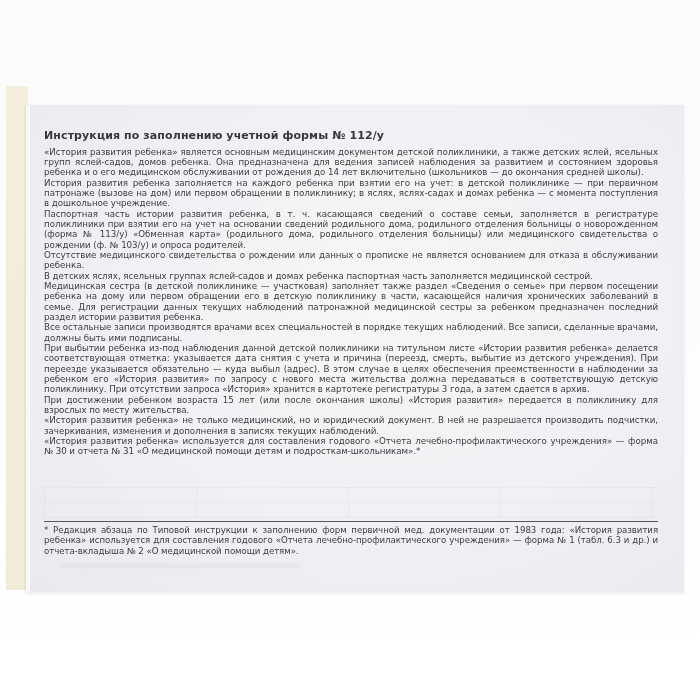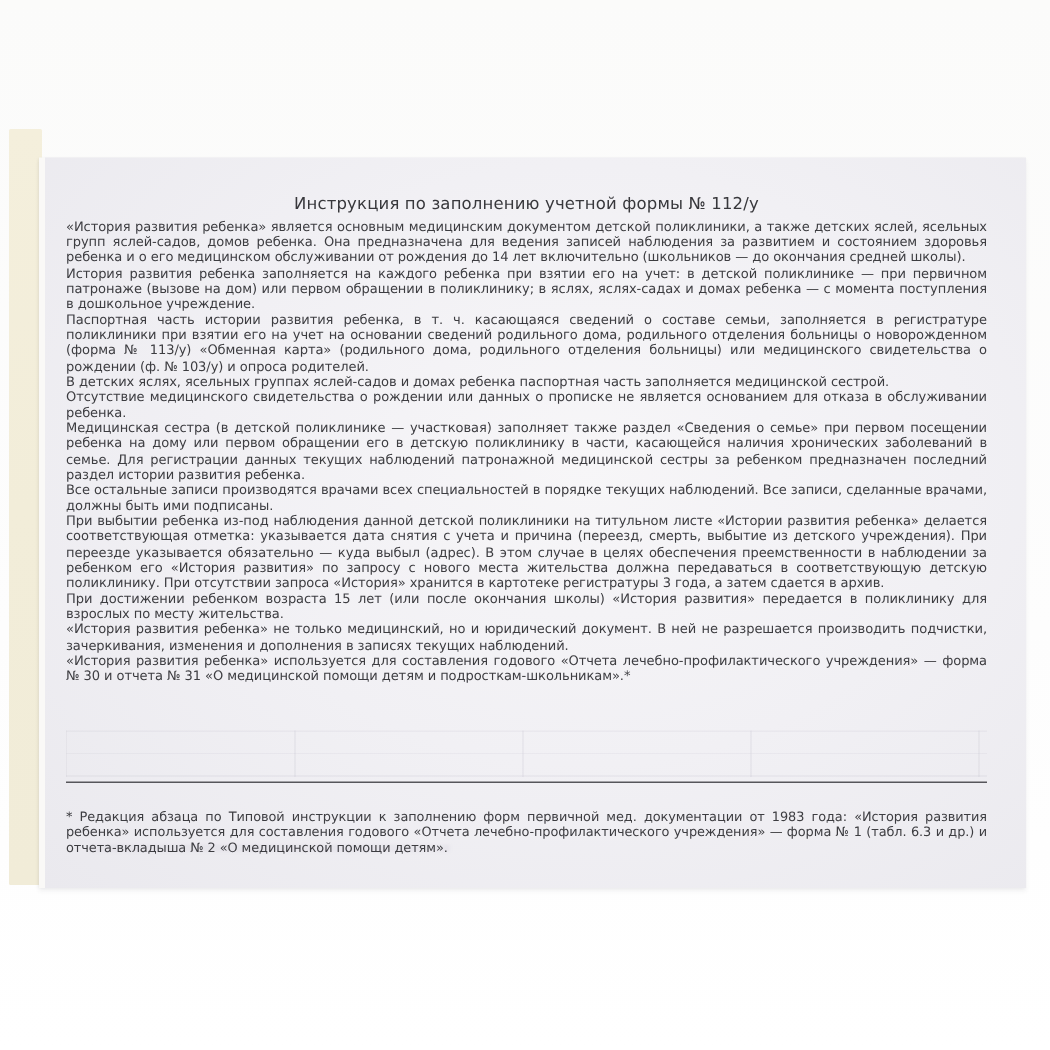--- a/index.html
+++ b/index.html
@@ -32,41 +32,41 @@
     border-left: 4px solid #faf9f7;
     box-shadow: -1px 0 2px rgba(60,60,70,0.08), 0 2px 3px rgba(60,60,70,0.07);
   }
   .content {
     position: absolute;
     left: 44px; top: 129px;
     width: 614px;
     color: #3d3d41;
   }
   .title {
-    text-align: center;
-    font-weight: normal;
+    text-align: left;
+    font-weight: bold;
     font-size: 11px;
     line-height: 13.5px;
     color: #38383c;
     letter-spacing: 0.1px;
   }
   .body-text {
     margin-top: 4px;
     font-size: 8.7px;
     line-height: 10.35px;
     text-align: justify;
     letter-spacing: -0.05px;
   }
   .body-text p { margin: 0; }
   .footnote {
     position: absolute;
     left: 44px; top: 521px;
     width: 614px;
     border-top: 1px solid #56565b;
-    padding-top: 18px;
+    padding-top: 3px;
     font-size: 8.6px;
     line-height: 10.3px;
     text-align: justify;
     letter-spacing: -0.05px;
     color: #3d3d41;
   }
   
   .bleed {
     position: absolute;
     left: 44px; top: 487px;
@@ -96,22 +96,22 @@
   <div class="page"></div>
 
   <div class="content">
     <div class="title">
       <div>Инструкция по заполнению учетной формы № 112/у</div>
     </div>
     <div class="body-text">
         <p>«История развития ребенка» является основным медицинским документом детской поликлиники, а также детских яслей, ясельных групп яслей-садов, домов ребенка. Она предназначена для ведения записей наблюдения за развитием и состоянием здоровья ребенка и о его медицинском обслуживании от рождения до 14 лет включительно (школьников — до окончания средней школы).</p>
         <p>История развития ребенка заполняется на каждого ребенка при взятии его на учет: в детской поликлинике — при первичном патронаже (вызове на дом) или первом обращении в поликлинику; в яслях, яслях-садах и домах ребенка — с момента поступления в дошкольное учреждение.</p>
         <p>Паспортная часть истории развития ребенка, в т. ч. касающаяся сведений о составе семьи, заполняется в регистратуре поликлиники при взятии его на учет на основании сведений родильного дома, родильного отделения больницы о новорожденном (форма № 113/у) «Обменная карта» (родильного дома, родильного отделения больницы) или медицинского свидетельства о рождении (ф. № 103/у) и опроса родителей.</p>
+        <p>Отсутствие медицинского свидетельства о рождении или данных о прописке не является основанием для отказа в обслуживании ребенка.</p>
         <p>В детских яслях, ясельных группах яслей-садов и домах ребенка паспортная часть заполняется медицинской сестрой.</p>
-        <p>Отсутствие медицинского свидетельства о рождении или данных о прописке не является основанием для отказа в обслуживании ребенка.</p>
         <p>Медицинская сестра (в детской поликлинике — участковая) заполняет также раздел «Сведения о семье» при первом посещении ребенка на дому или первом обращении его в детскую поликлинику в части, касающейся наличия хронических заболеваний в семье. Для регистрации данных текущих наблюдений патронажной медицинской сестры за ребенком предназначен последний раздел истории развития ребенка.</p>
         <p>Все остальные записи производятся врачами всех специальностей в порядке текущих наблюдений. Все записи, сделанные врачами, должны быть ими подписаны.</p>
         <p>При выбытии ребенка из-под наблюдения данной детской поликлиники на титульном листе «Истории развития ребенка» делается соответствующая отметка: указывается дата снятия с учета и причина (переезд, смерть, выбытие из детского учреждения). При переезде указывается обязательно — куда выбыл (адрес). В этом случае в целях обеспечения преемственности в наблюдении за ребенком его «История развития» по запросу с нового места жительства должна передаваться в соответствующую детскую поликлинику. При отсутствии запроса «История» хранится в картотеке регистратуры 3 года, а затем сдается в архив.</p>
         <p>При достижении ребенком возраста 15 лет (или после окончания школы) «История развития» передается в поликлинику для взрослых по месту жительства.</p>
         <p>«История развития ребенка» не только медицинский, но и юридический документ. В ней не разрешается производить подчистки, зачеркивания, изменения и дополнения в записях текущих наблюдений.</p>
         <p>«История развития ребенка» используется для составления годового «Отчета лечебно-профилактического учреждения» — форма № 30 и отчета № 31 «О медицинской помощи детям и подросткам-школьникам».*</p>
       </div>
   </div>
 
   <div class="bleed"></div>

